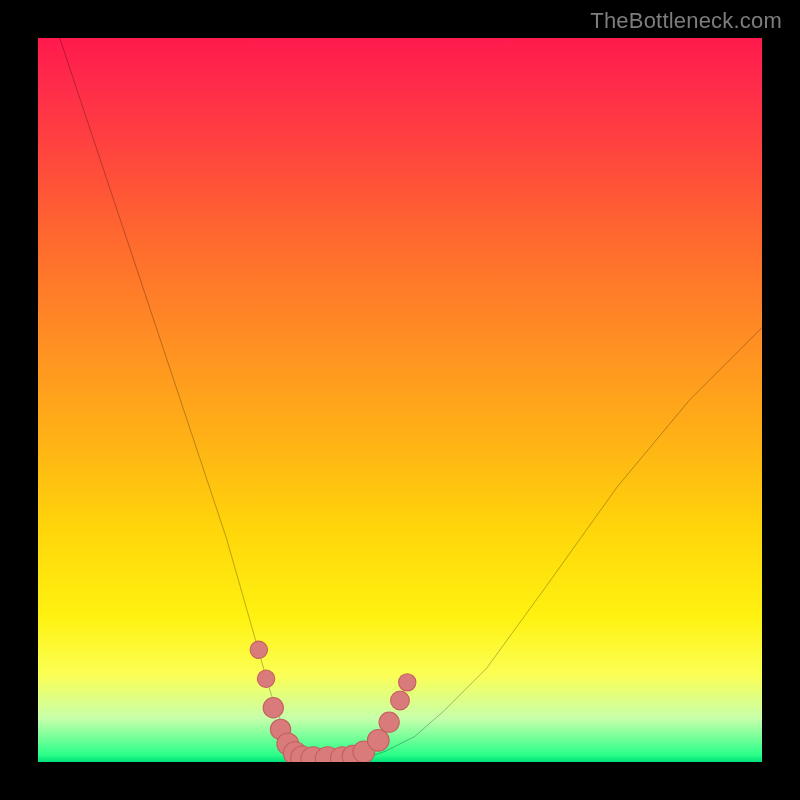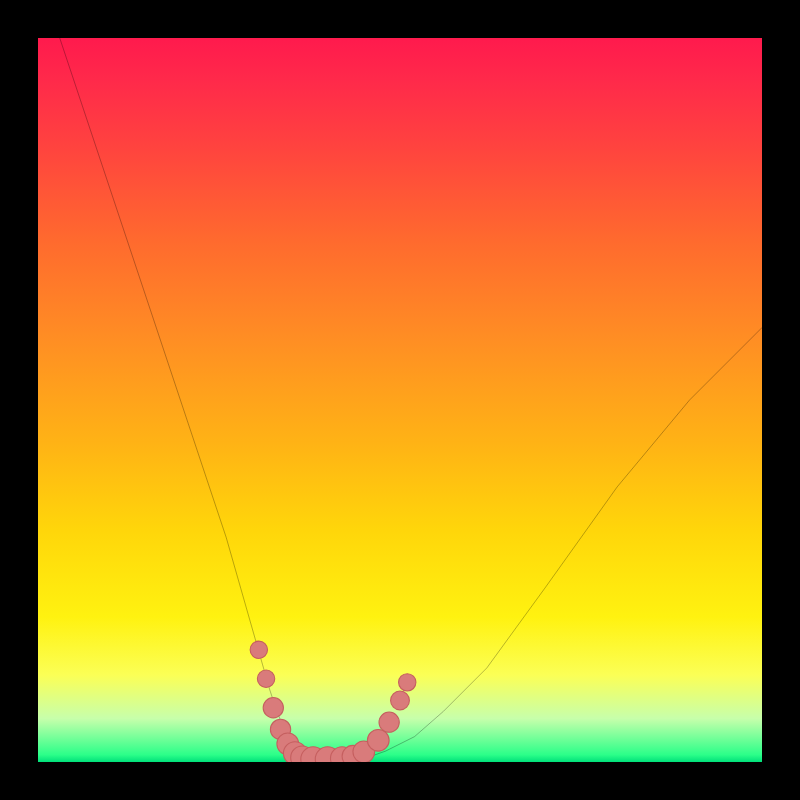--- a/index.html
+++ b/index.html
@@ -79,13 +79,14 @@
           <circle cx="42.00" cy="99.50" r="1.60" fill="#d97b7b" stroke="#c55f5f" stroke-width="0.15"></circle>
           <circle cx="43.50" cy="99.20" r="1.50" fill="#d97b7b" stroke="#c55f5f" stroke-width="0.15"></circle>
           <circle cx="45.00" cy="98.60" r="1.50" fill="#d97b7b" stroke="#c55f5f" stroke-width="0.15"></circle>
           <circle cx="47.00" cy="97.00" r="1.50" fill="#d97b7b" stroke="#c55f5f" stroke-width="0.15"></circle>
           <circle cx="48.50" cy="94.50" r="1.40" fill="#d97b7b" stroke="#c55f5f" stroke-width="0.15"></circle>
           <circle cx="50.00" cy="91.50" r="1.30" fill="#d97b7b" stroke="#c55f5f" stroke-width="0.15"></circle>
           <circle cx="51.00" cy="89.00" r="1.20" fill="#d97b7b" stroke="#c55f5f" stroke-width="0.15"></circle>
         </g>
     </svg>
   </div>
+  <div class="watermark">TheBottleneck.com</div>
 </div>
 
 </body></html>

